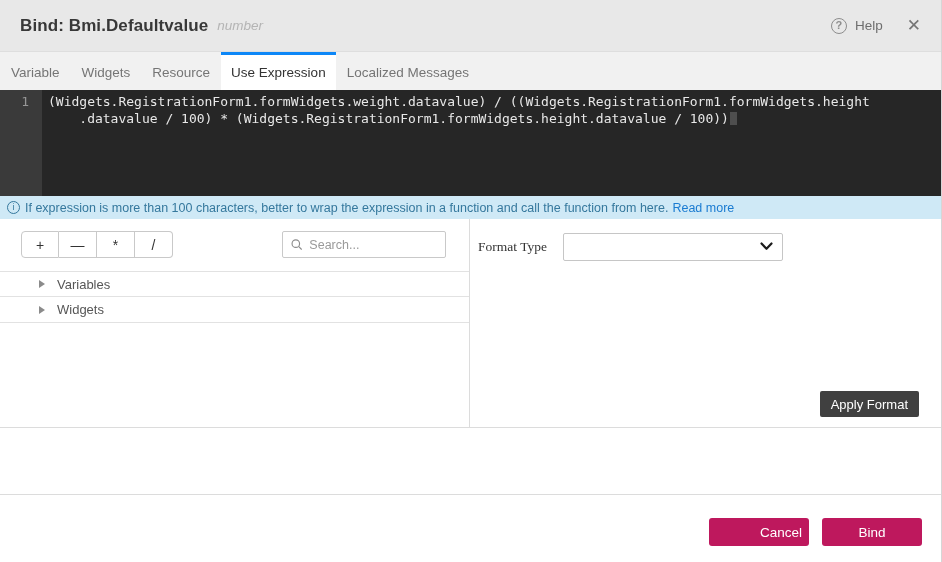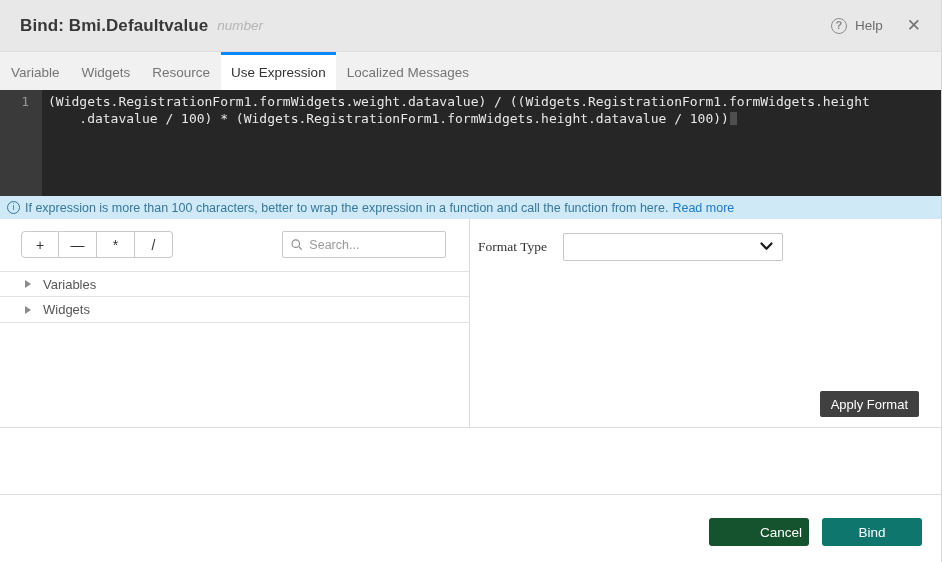--- a/index.html
+++ b/index.html
@@ -47,43 +47,43 @@
             font-size:14px; color:#333; cursor:pointer; font-family:"Liberation Sans",sans-serif; }
   .op-btn:first-child { border-left:1px solid #c9c9c9; border-radius:4px 0 0 4px; }
   .op-btn:last-child { border-radius:0 4px 4px 0; }
   .search-box { width:164px; height:27px; border:1px solid #c9c9c9; border-radius:2px; background:#fff;
                 display:flex; align-items:center; padding:8px 8px; }
   .search-box input { border:none; outline:none; font-size:12.5px; width:100%; margin-left:7px;
                       color:#444; font-family:"Liberation Sans",sans-serif; background:transparent; }
   .search-box input::placeholder { color:#9a9a9a; }
   .tree { margin-top:13px; }
   .tree-row { height:26px; border-bottom:1px solid #e2e2e2; display:flex; align-items:center;
-              padding-left:25px; font-size:13px; color:#565656; cursor:pointer; }
+              padding-left:39px; font-size:13px; color:#565656; cursor:pointer; }
   .tree-row:first-child { border-top:1px solid #e2e2e2; }
   .caret { width:0; height:0; border-left:6px solid #8b8b8b; border-top:4px solid transparent;
            border-bottom:4px solid transparent; margin-right:12px; }
 
   .right-panel { flex:1; position:relative; padding:14px 0 0 8px; }
   .format-row { display:flex; align-items:center;font-family:Liberation Serif, serif; }
   .format-label { font-size:13.5px; color:#333; width:85px; flex:none; }
   .select-box { width:220px; height:28px; border:1px solid #c6c6c6; border-radius:2px; background:#fff;
                 position:relative; cursor:pointer; }
   .select-box svg { position:absolute; right:9px; top:8px; }
   .apply-btn { position:absolute; right:22px; bottom:10px; height:26px; padding:0 11px; background:#404040;
                color:#fff; border:none; border-radius:2px; font-size:13px; cursor:pointer;
                font-family:"Liberation Sans",sans-serif; }
 
   .spacer { height:66px; }
 
   
   .footer { height:68px; border-top:1px solid #dcdcdc; position:relative; background:#fff; }
   .footer button { position:absolute; top:23px; width:100px; height:28px; border:none; border-radius:3px;
                    font-size:13.5px; color:#fff; cursor:pointer; font-family:"Liberation Sans",sans-serif; }
-  .cancel-btn { right:132px; background:#14532d; color:#f2f2f2;padding-left:44px; }
-  .bind-btn { right:19px; background:#0f766e; }
+  .cancel-btn { right:132px; background:#be185d; color:#f2f2f2;padding-left:44px; }
+  .bind-btn { right:19px; background:#be185d; }
 </style>
 </head>
 <body>
 
 <div class="dialog">
 
   <div class="header">
     <span class="title">Bind: Bmi.Defaultvalue</span>
     <span class="subtitle">number</span>
     <div class="header-right">

